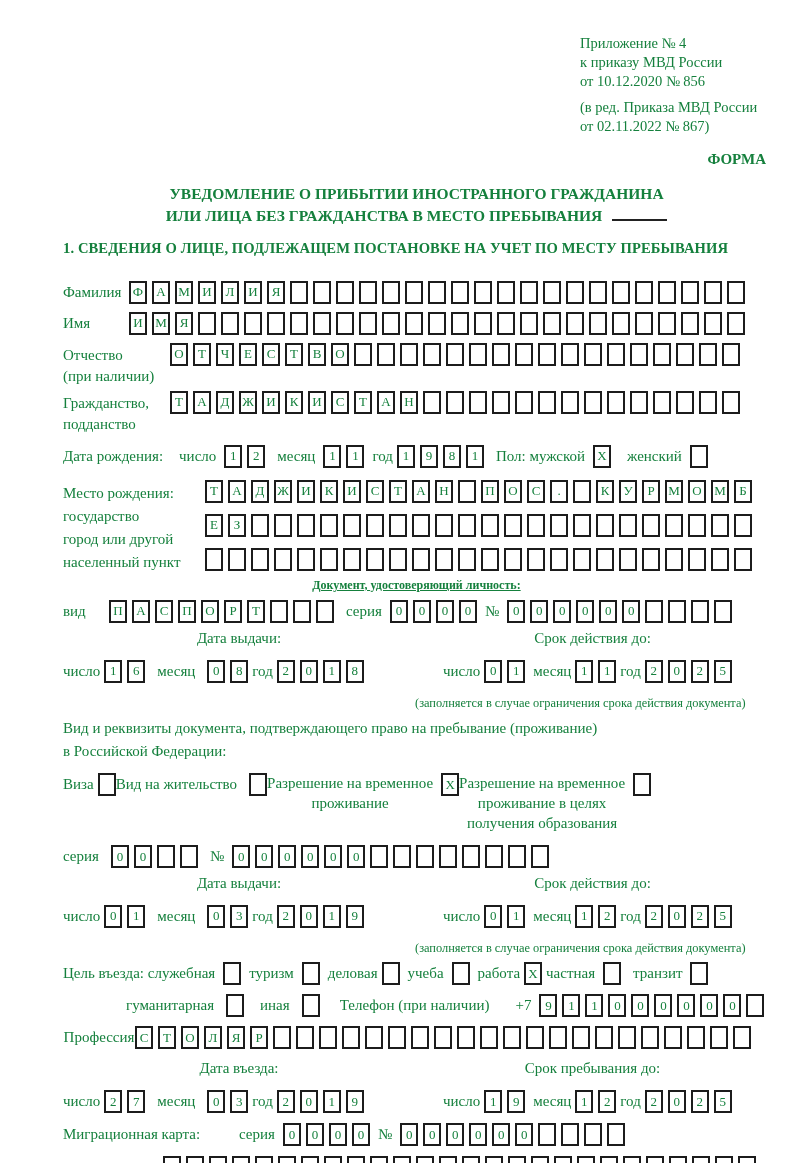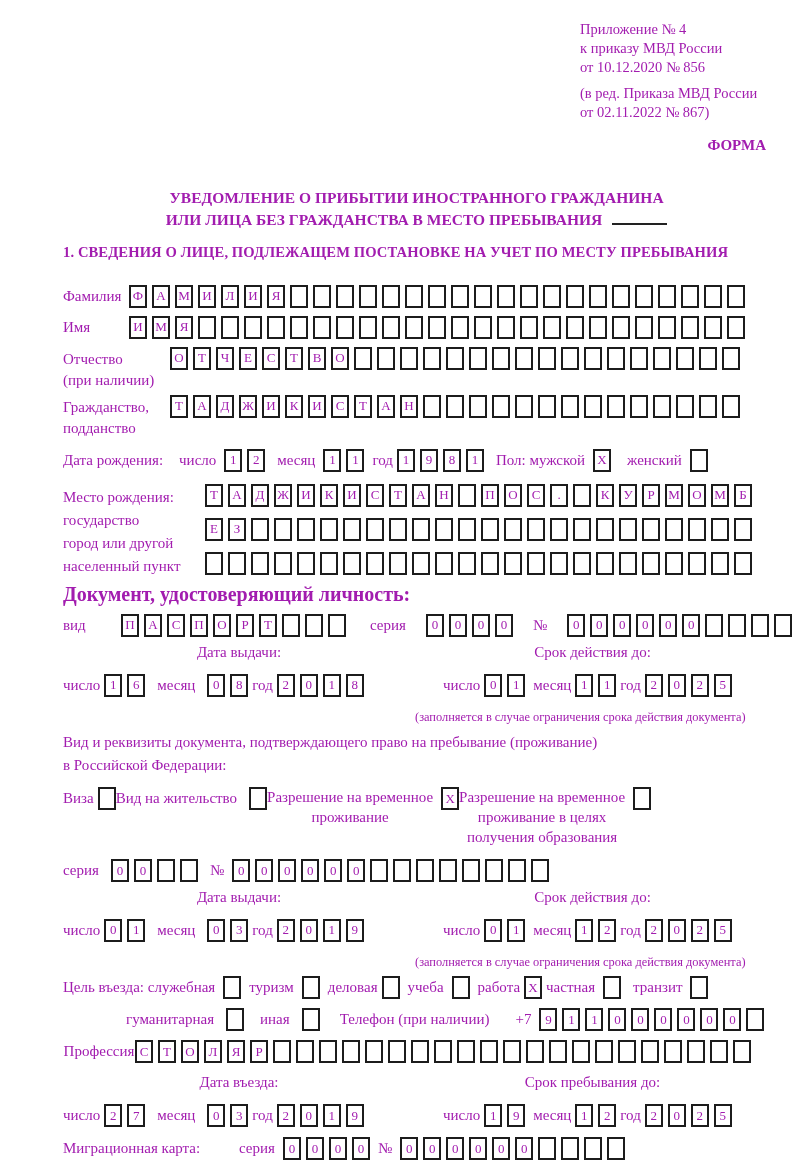--- a/index.html
+++ b/index.html
@@ -1,45 +1,45 @@
 <!DOCTYPE html>
 <html><head>
 <meta charset="utf-8">
 <style>
   html,body{margin:0;padding:0;background:#fff;}
   .page{
     width:800px;height:1163px;box-sizing:border-box;position:relative;
-    background:#fff;color:#a21caf;
+    background:#fff;color:#15803d;
     font-family:"Liberation Serif","DejaVu Serif",serif;
     font-size:15px;line-height:1.25;
-    padding:20px 30px 12px 63px;overflow:hidden;
+    padding:34px 30px 12px 63px;overflow:hidden;
   }
   
   .approval{width:190px;margin-left:auto;margin-right:0;font-size:14.5px;line-height:19px;}
   .approval .gap-top{margin-top:7px;}
   .forma{text-align:right;font-weight:bold;margin:14px 4px 0 0;font-size:15px;}
   
-  .title{text-align:center;font-weight:bold;font-size:15.5px;line-height:22px;margin-top:32px;}
+  .title{text-align:center;font-weight:bold;font-size:15.5px;line-height:22px;margin-top:14px;}
   .uline{display:inline-block;width:55px;border-bottom:2px solid #222;height:14px;margin-left:10px;}
   .section-heading{font-weight:bold;font-size:14.6px;margin-top:12px;margin-bottom:24px;letter-spacing:.1px;}
   
   .frow{display:flex;align-items:flex-start;margin-bottom:8px;}
   .flabel{flex:none;padding-top:2px;}
   .w66{width:66px;} .w107{width:107px;} .w72{width:72px;} .w142{width:142px;} .w100{width:100px;}
   .two-line{line-height:21px;}
   .cells{display:inline-flex;gap:5px;flex:none;}
   .cell{
     width:14px;height:19px;border:2px solid #1c1c1c;flex:none;
     display:inline-flex;align-items:center;justify-content:center;
     font-size:13px;font-family:"Liberation Serif",serif;background:#fff;
   }
   .lbl{flex:none;padding-top:2px;}
   .mr4{margin-right:4px;} .mr8{margin-right:8px;} .mr12{margin-right:12px;} .mr16{margin-right:16px;} .mr20{margin-right:20px;}
   .stack{display:flex;flex-direction:column;gap:11px;}
-  .center-head{font-weight:bold;font-size:20px;margin:4px 0 7px 0;}
+  .center-head{font-weight:bold;text-align:center;font-size:12px;margin:4px 0 7px 0;text-decoration:underline;}
   
   .datepair{display:flex;margin-bottom:6px;}
   .dg{display:flex;flex-direction:column;gap:9px;}
   .dg-left{flex:none;width:352px;}
   .dg-right{flex:1;}
   .dg-head{text-align:center;margin-bottom:3px;}
   .dg-row{display:flex;align-items:flex-start;}
   .dg-note{font-size:12.4px;margin-top:4px;white-space:nowrap;}
   
   .optrow{display:flex;align-items:flex-start;margin:10px 0 12px 0;}
@@ -316,21 +316,21 @@
           <span class="cell"></span>
           <span class="cell"></span>
           <span class="cell"></span>
           <span class="cell"></span>
         </div>
     </div>
   </div>
 
   <div class="center-head">Документ, удостоверяющий личность:</div>
 
-  <div class="frow" style="margin-bottom:6px;gap:12px;">
+  <div class="frow" style="margin-bottom:6px;">
     <span class="lbl" style="width:46px;">вид</span>
     <span class="cells mr12">
         <span class="cell">П</span>
         <span class="cell">А</span>
         <span class="cell">С</span>
         <span class="cell">П</span>
         <span class="cell">О</span>
         <span class="cell">Р</span>
         <span class="cell">Т</span>
         <span class="cell"></span>

